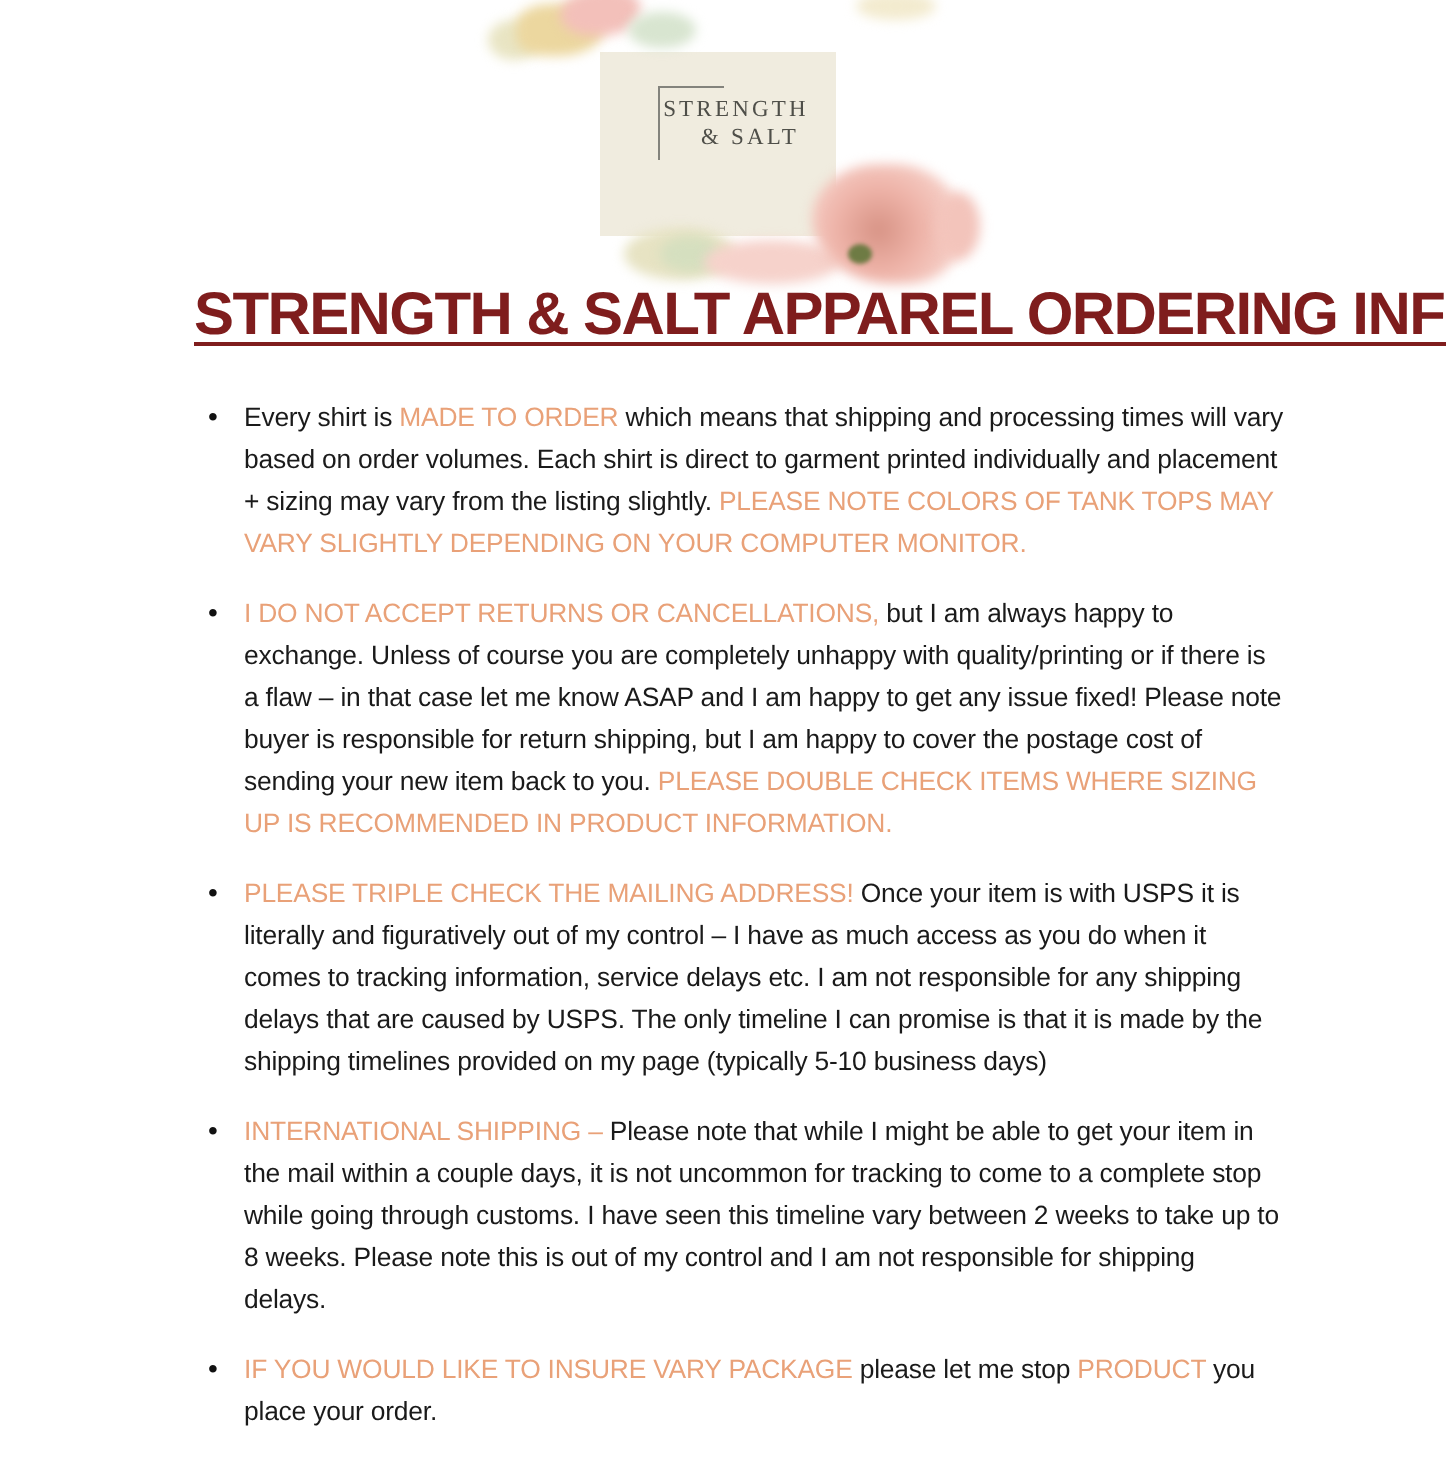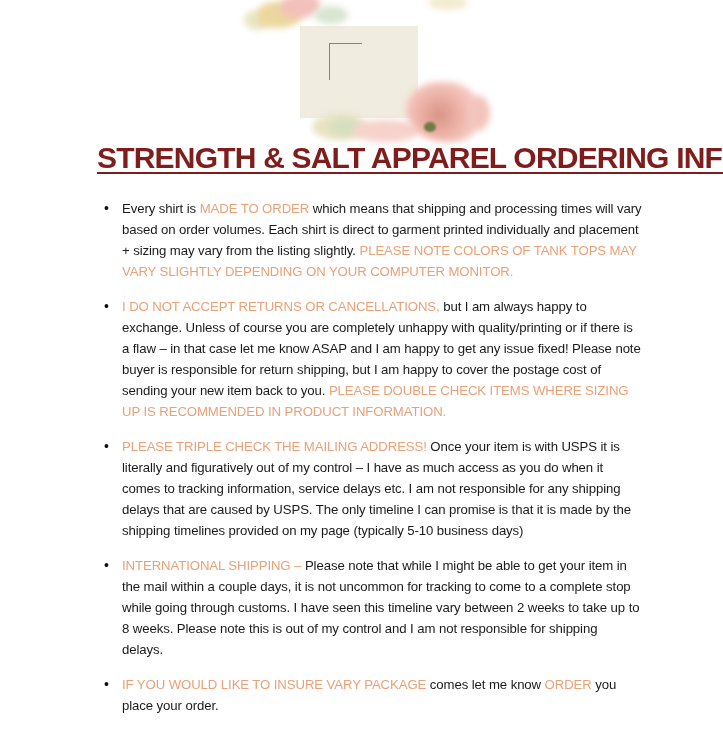--- a/index.html
+++ b/index.html
@@ -81,23 +81,27 @@
   <div class="blob fl-bottom-leaves"></div>
   <div class="blob fl-bottom-green"></div>
   <div class="blob fl-bottom-pink"></div>
   <div class="blob fl-pink-big"></div>
   <div class="blob fl-pink-petal-r"></div>
   <div class="blob fl-pink-center"></div>
 
   <div class="logo-bracket-v"></div>
   <div class="logo-bracket-h"></div>
 
+  <div class="logo-wordmark">
+    <div class="logo-line1">STRENGTH</div>
+    <div class="logo-line2">&amp; SALT</div>
+  </div>
 </div>
 
 <h1 class="doc-title">STRENGTH &amp; SALT APPAREL ORDERING INFORMATION</h1>
 
 <ul class="info-list">
     <li><span class="seg">Every shirt is </span><span class="seg accent">MADE TO ORDER</span><span class="seg"> which means that shipping and processing times will vary based on order volumes. Each shirt is direct to garment printed individually and placement + sizing may vary from the listing slightly. </span><span class="seg accent">PLEASE NOTE COLORS OF TANK TOPS MAY VARY SLIGHTLY DEPENDING ON YOUR COMPUTER MONITOR.</span></li>
     <li><span class="seg accent">I DO NOT ACCEPT RETURNS OR CANCELLATIONS,</span><span class="seg"> but I am always happy to exchange. Unless of course you are completely unhappy with quality/printing or if there is a flaw – in that case let me know ASAP and I am happy to get any issue fixed! Please note buyer is responsible for return shipping, but I am happy to cover the postage cost of sending your new item back to you. </span><span class="seg accent">PLEASE DOUBLE CHECK ITEMS WHERE SIZING UP IS RECOMMENDED IN PRODUCT INFORMATION.</span></li>
     <li><span class="seg accent">PLEASE TRIPLE CHECK THE MAILING ADDRESS!</span><span class="seg"> Once your item is with USPS it is literally and figuratively out of my control – I have as much access as you do when it comes to tracking information, service delays etc. I am not responsible for any shipping delays that are caused by USPS. The only timeline I can promise is that it is made by the shipping timelines provided on my page (typically 5-10 business days)</span></li>
     <li><span class="seg accent">INTERNATIONAL SHIPPING – </span><span class="seg">Please note that while I might be able to get your item in the mail within a couple days, it is not uncommon for tracking to come to a complete stop while going through customs. I have seen this timeline vary between 2 weeks to take up to 8 weeks. Please note this is out of my control and I am not responsible for shipping delays.</span></li>
-    <li><span class="seg accent">IF YOU WOULD LIKE TO INSURE VARY PACKAGE </span><span class="seg"> comes let me know </span><span class="seg accent">ORDER</span><span class="seg"> you place your order.</span></li>
+    <li><span class="seg accent">IF YOU WOULD LIKE TO INSURE VARY PACKAGE </span><span class="seg"> please let me stop </span><span class="seg accent">PRODUCT</span><span class="seg"> you place your order.</span></li>
   </ul>
 
 </body></html>

